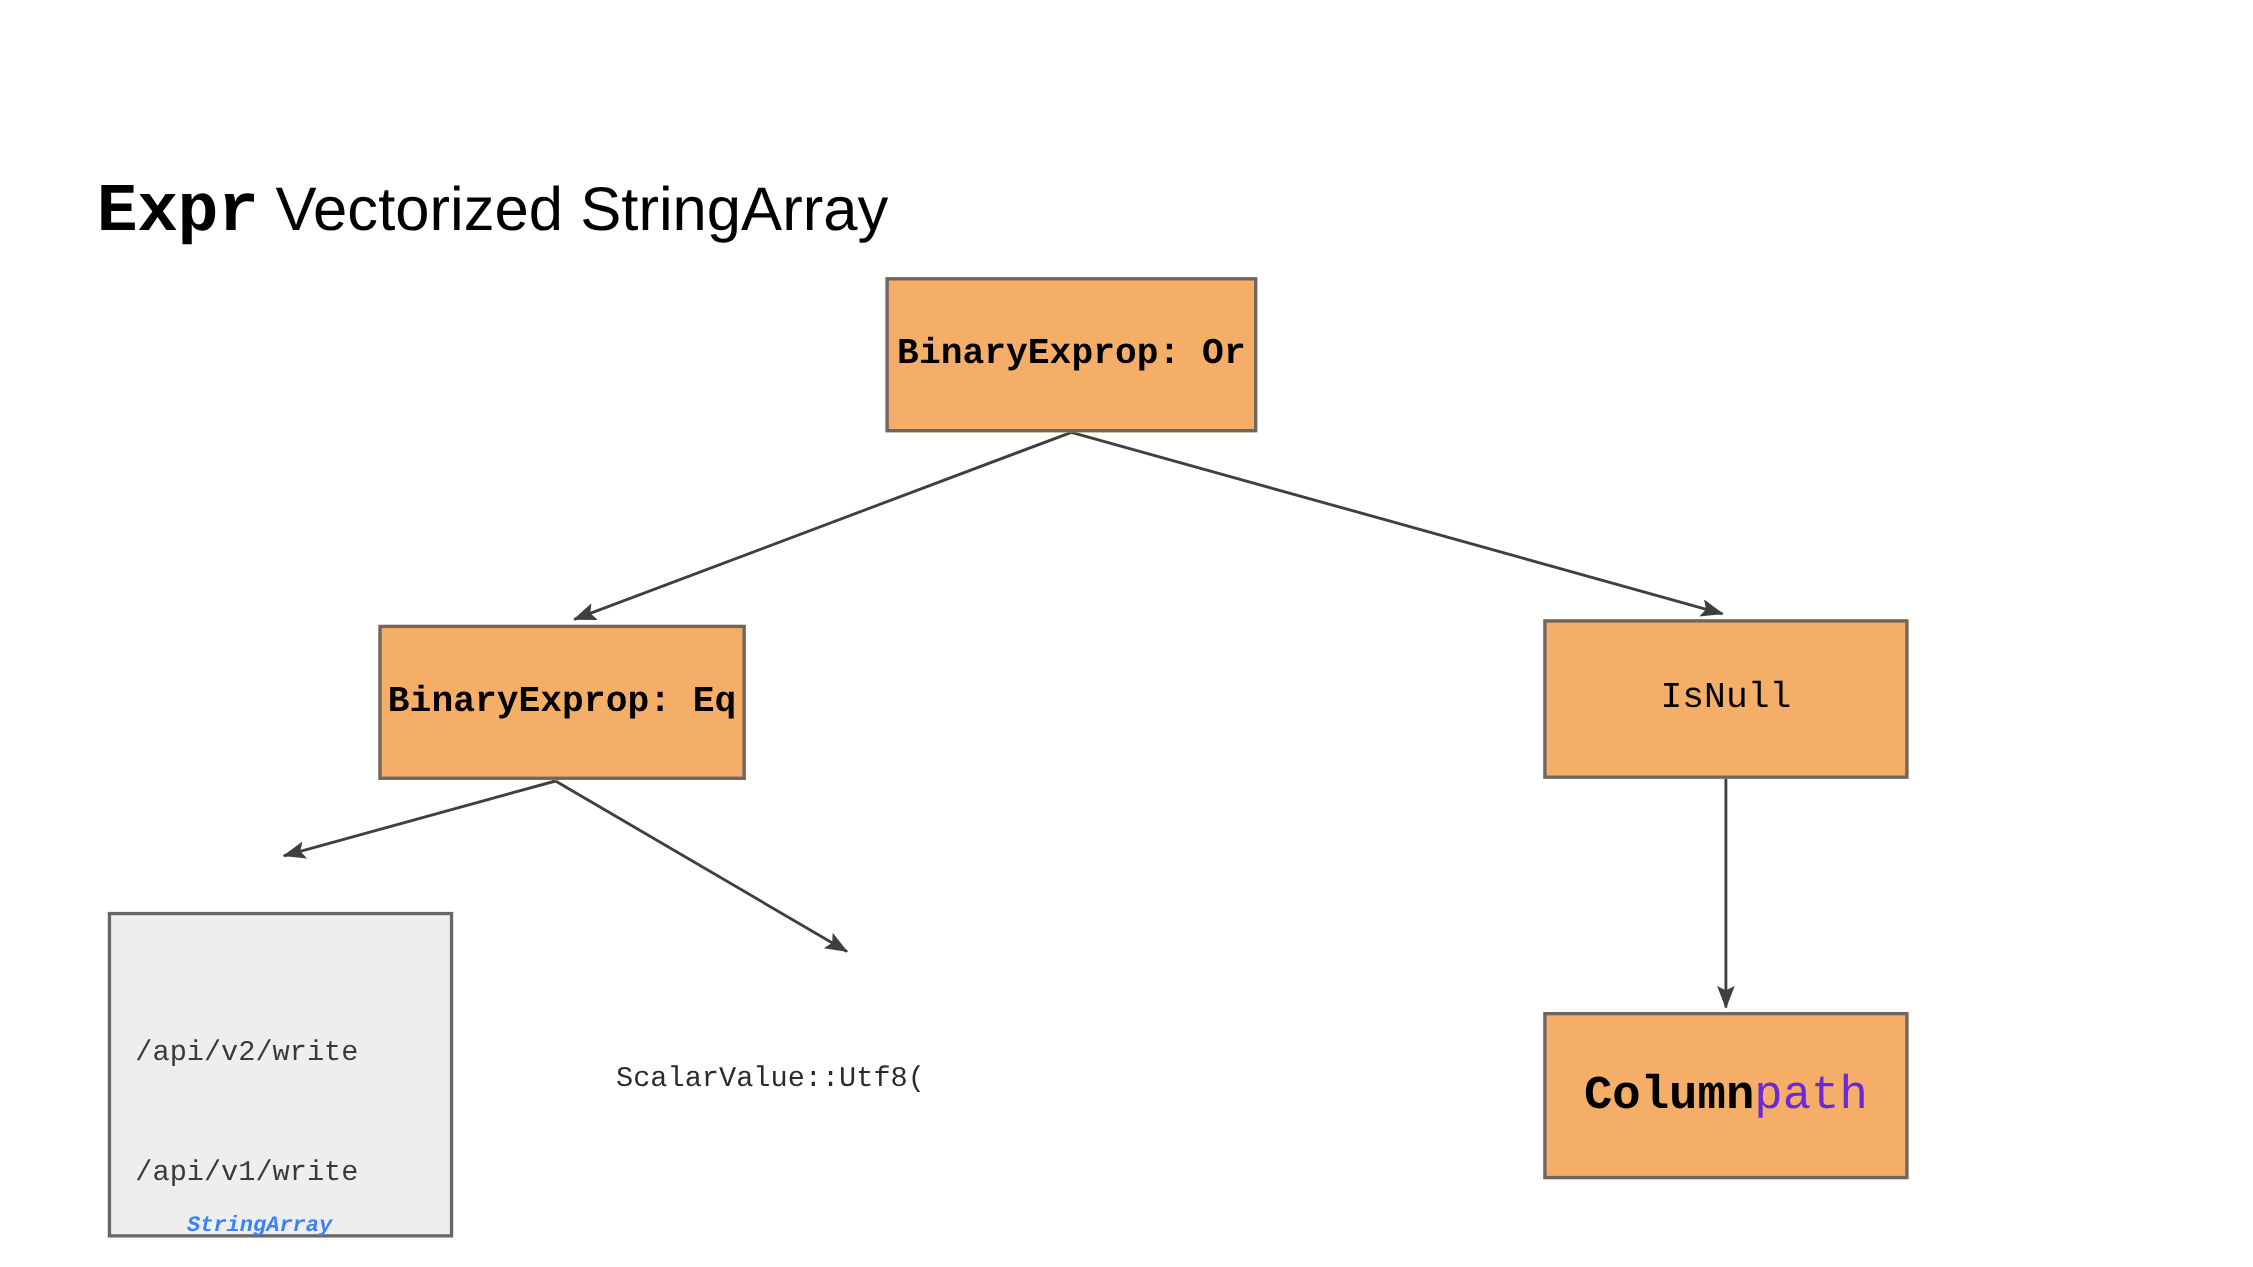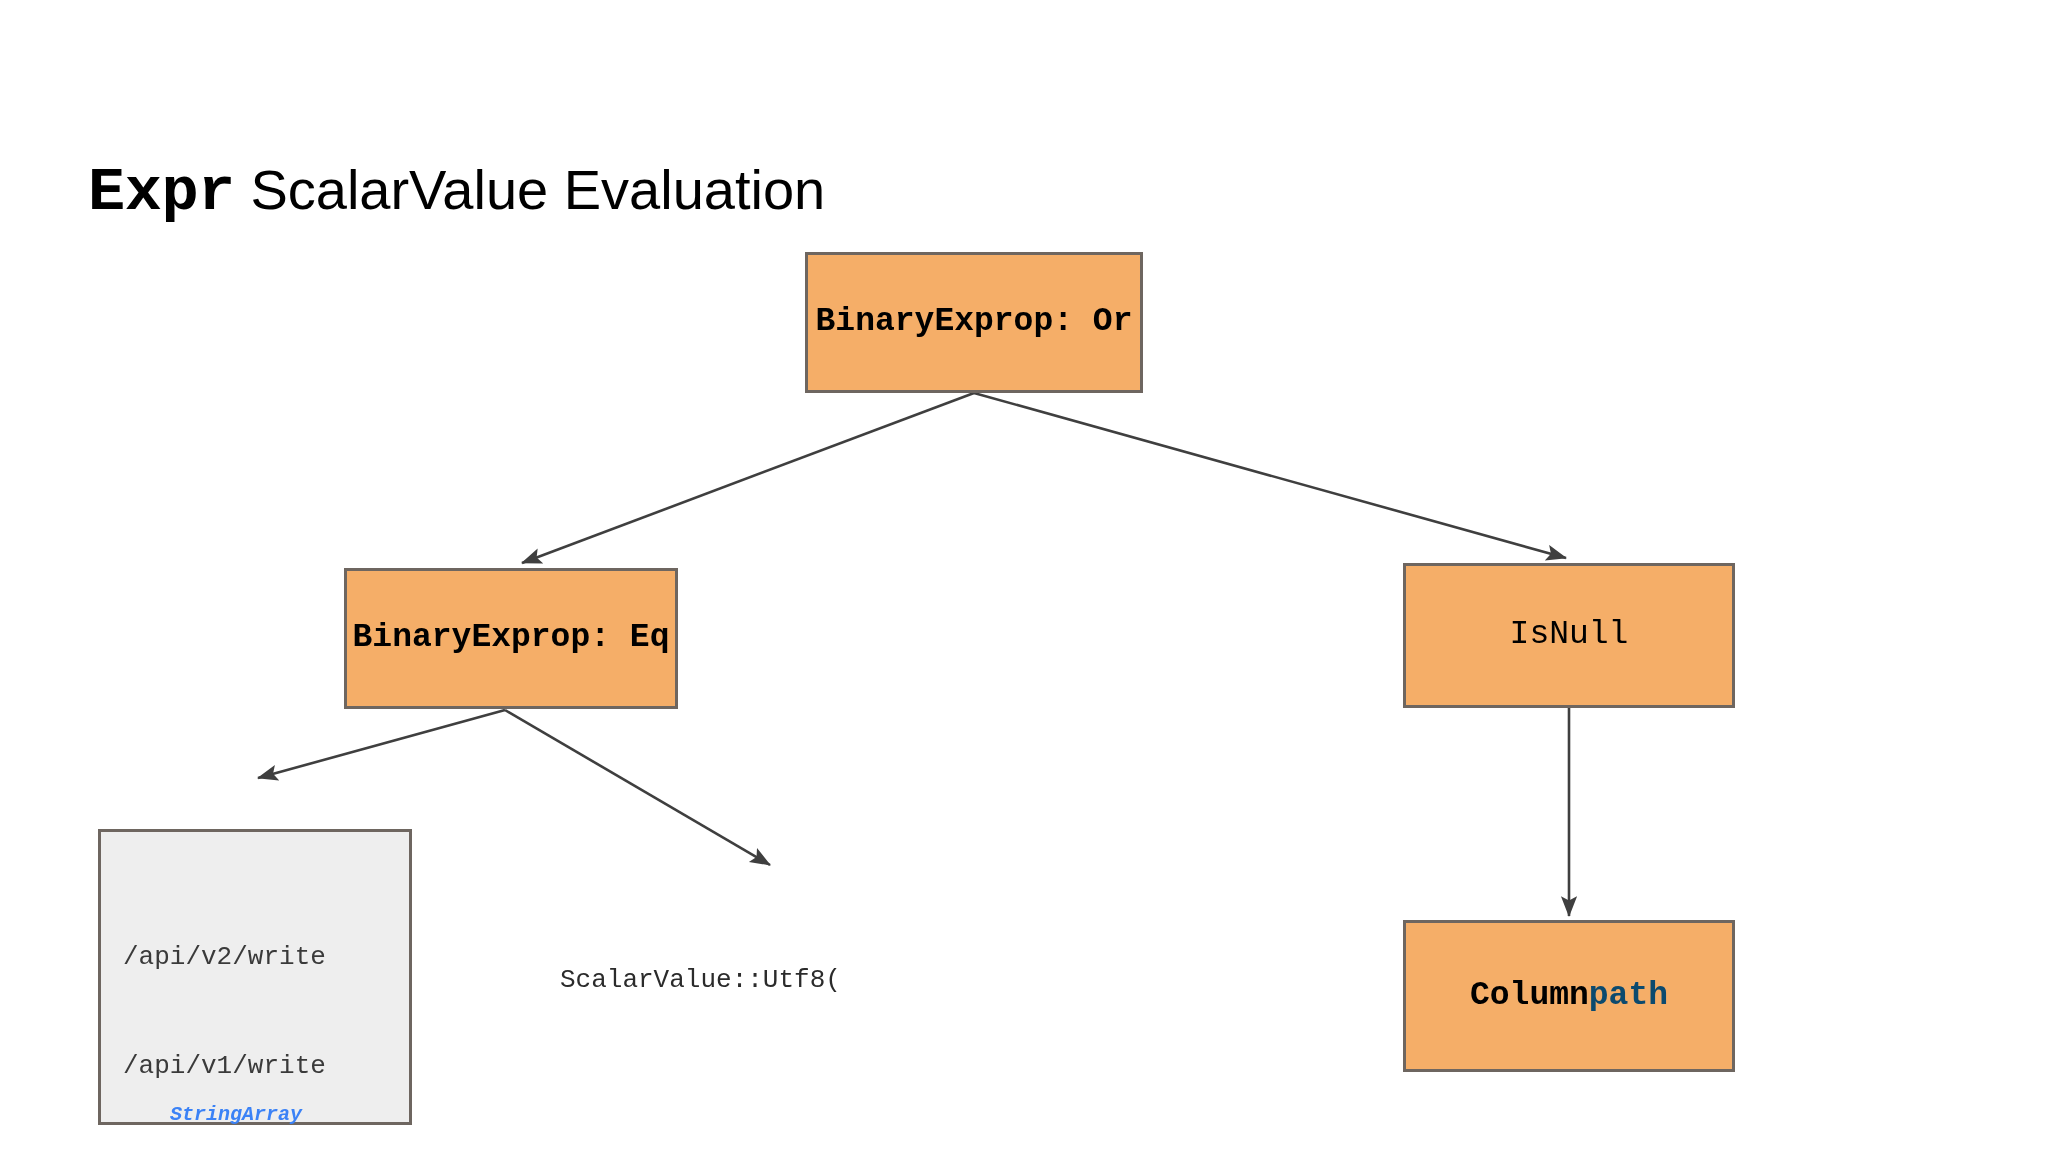--- a/index.html
+++ b/index.html
@@ -50,26 +50,26 @@
     justify-content: center;
     font-family: "Liberation Mono", "DejaVu Sans Mono", monospace;
     color: #000000;
   }
   .node .line {
     white-space: pre;
     line-height: 1.42;
   }
   .node .bold   { font-weight: bold; }
   .node .normal { font-weight: normal; }
-  .node .accent { color: #0c4a6e; font-weight: bold; }
+  .node .accent { color: #6d28d9; font-weight: normal; }
 
   #node-or       { left: 805px;  top: 252px; width: 338px; height: 141px; font-size: 33px; }
   #node-eq       { left: 344px;  top: 568px; width: 334px; height: 141px; font-size: 33px; }
   #node-isnull   { left: 1403px; top: 563px; width: 332px; height: 145px; font-size: 33px; }
-  #node-column   { left: 1403px; top: 920px; width: 332px; height: 152px; font-size: 33px; }
+  #node-column   { left: 1403px; top: 920px; width: 332px; height: 152px; font-size: 43px; }
 
   
   #string-array-box {
     position: absolute;
     left: 98px;
     top: 829px;
     width: 314px;
     height: 296px;
     box-sizing: border-box;
     background: #eeeeee;
@@ -119,21 +119,21 @@
     height: 1152px;
     pointer-events: none;
   }
 </style>
 </head>
 <body>
 
 <div id="slide">
 
   <h1 id="slide-title">
-    <span class="mono-strong">Expr</span><span class="sans-rest"> ScalarValue Evaluation</span>
+    <span class="mono-strong">Expr</span><span class="sans-rest"> Vectorized StringArray</span>
   </h1>
 
   <svg id="edges" viewBox="0 0 2048 1152" xmlns="http://www.w3.org/2000/svg">
     <defs>
       <marker id="arrowhead" markerWidth="9" markerHeight="9" refX="7.6" refY="3.1" orient="auto" markerUnits="strokeWidth">
         <path d="M0,0 L8,3.1 L0,6.2 L1.6,3.1 z" fill="#3f3f3f"></path>
       </marker>
     </defs>
 
     <line x1="974" y1="393" x2="522" y2="563" stroke="#3f3f3f" stroke-width="2.6" marker-end="url(#arrowhead)"></line>

